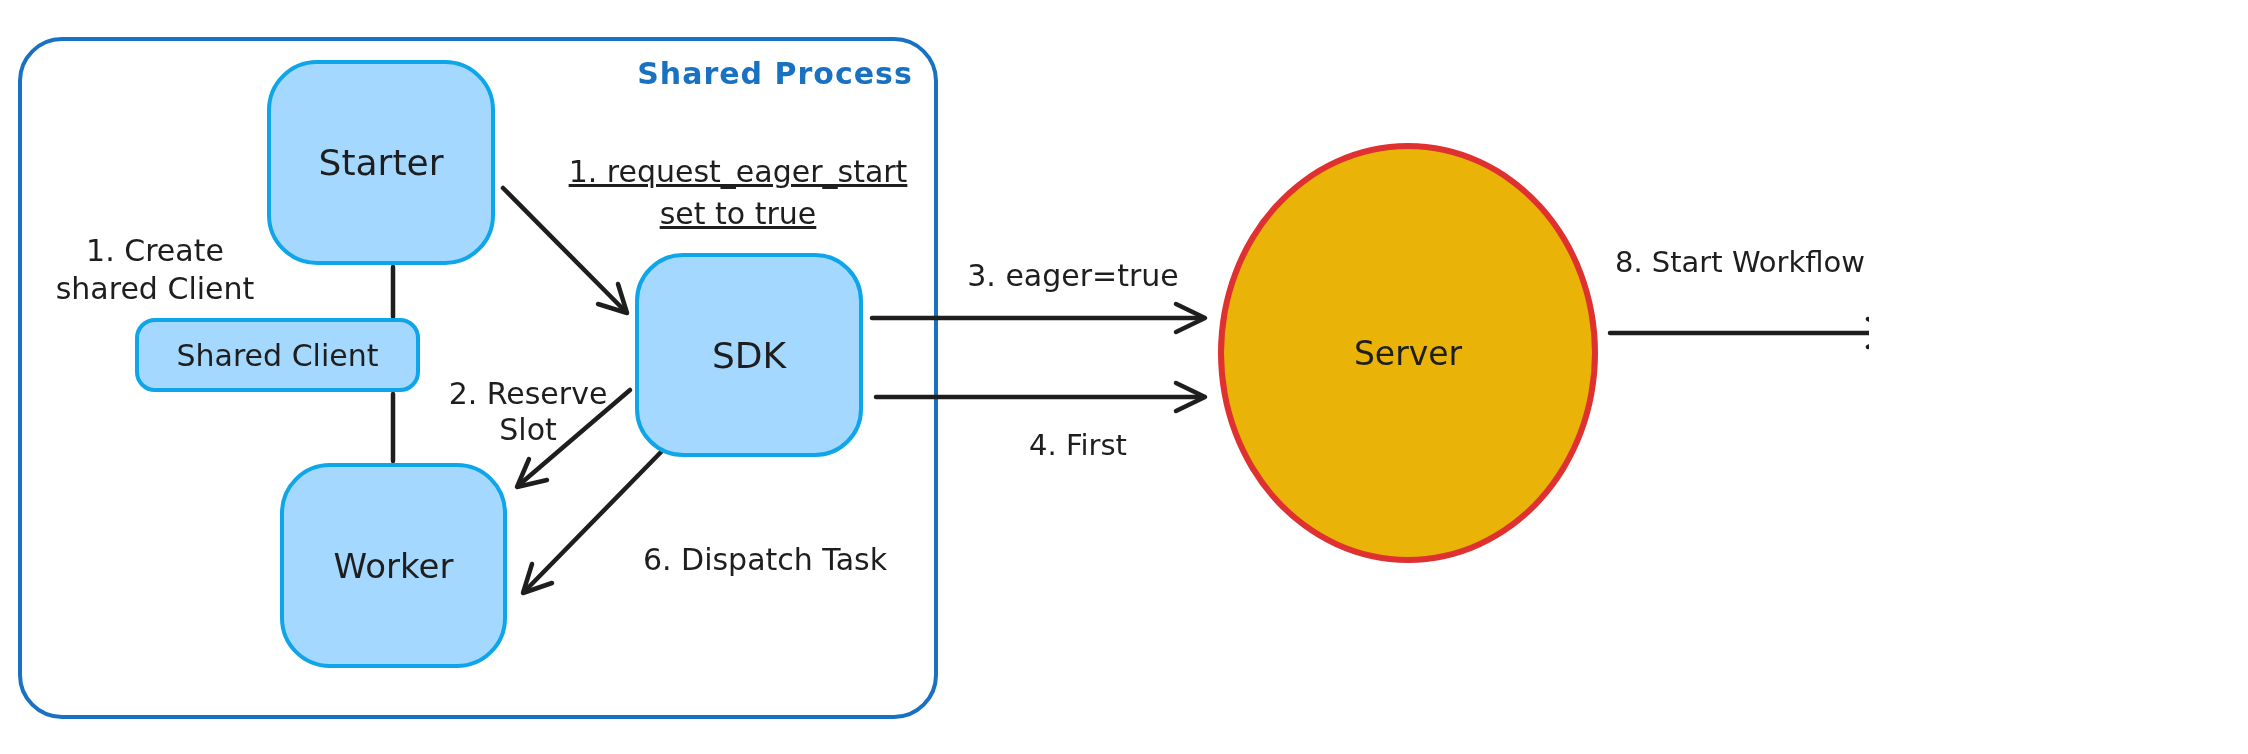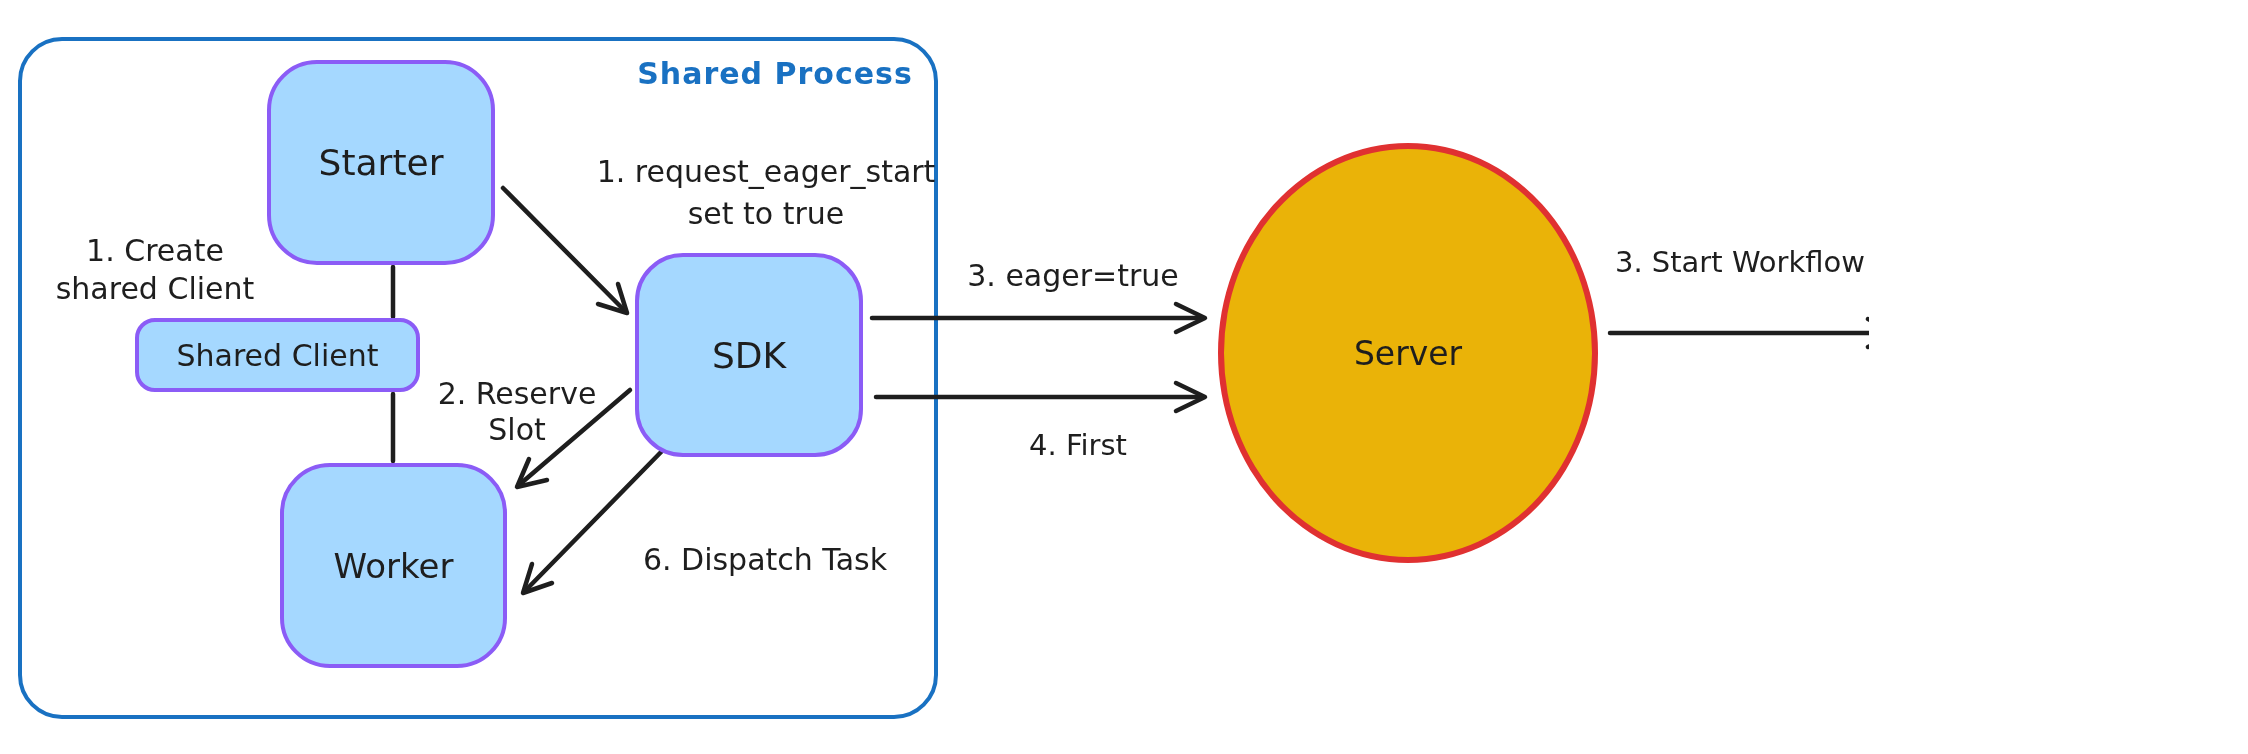--- a/index.html
+++ b/index.html
@@ -30,21 +30,21 @@
     width: 400px;
     text-align: center;
     font-size: 30px;
     font-weight: 600;
     color: #1971c2;
     letter-spacing: 1px;
   }
   .node {
     position: absolute;
     background: #a5d8ff;
-    border: 4px solid #8b5cf6;
+    border: 4px solid #0ea5e9;
     box-sizing: border-box;
     display: flex;
     align-items: center;
     justify-content: center;
     font-size: 36px;
     color: #1e1e1e;
   }
   .node-starter { left: 267px; top: 60px;  width: 228px; height: 205px; border-radius: 50px; }
   .node-shared-client { left: 135px; top: 318px; width: 285px; height: 74px; border-radius: 20px; font-size: 30px; }
   .node-worker  { left: 280px; top: 463px; width: 227px; height: 205px; border-radius: 50px; font-size: 34px; }
@@ -77,22 +77,22 @@
   }
   .annot {
     position: absolute;
     text-align: center;
     font-size: 30px;
     line-height: 38px;
     color: #1e1e1e;
     white-space: nowrap;
   }
   .annot-create        { left: 25px;   top: 232px; width: 260px; }
-  .annot-request-eager { left: 566px;  top: 151px; width: 400px; line-height: 42px; }
-  .annot-reserve       { left: 417px;  top: 376px; width: 200px; line-height: 36px; }
+  .annot-request-eager { left: 538px;  top: 151px; width: 400px; line-height: 42px; text-decoration: underline; }
+  .annot-reserve       { left: 428px;  top: 376px; width: 200px; line-height: 36px; }
   .annot-eager-true    { left: 923px;  top: 257px; width: 300px; }
   .annot-first-wft     { left: 928px;  top: 427px; width: 300px; font-size: 29px; line-height: 37px; }
   .annot-start-wf      { left: 1590px; top: 244px; width: 300px; font-size: 29px; line-height: 36px; }
   .annot-dispatch      { left: 600px;  top: 541px; width: 330px; }
   svg.wires {
     position: absolute;
     left: 0; top: 0;
     width: 2248px;
     height: 754px;
     pointer-events: none;
@@ -187,20 +187,20 @@
 
   <div class="annot annot-eager-true">
     <div>3. eager=true</div>
   </div>
 
   <div class="annot annot-first-wft">
     <div>4. First</div>
   </div>
 
   <div class="annot annot-start-wf">
-    <div>3. Start Workflow</div>
+    <div>8. Start Workflow</div>
   </div>
 
   <div class="annot annot-dispatch">
     <div>6. Dispatch Task</div>
   </div>
 
 </div>
 
 </body></html>

